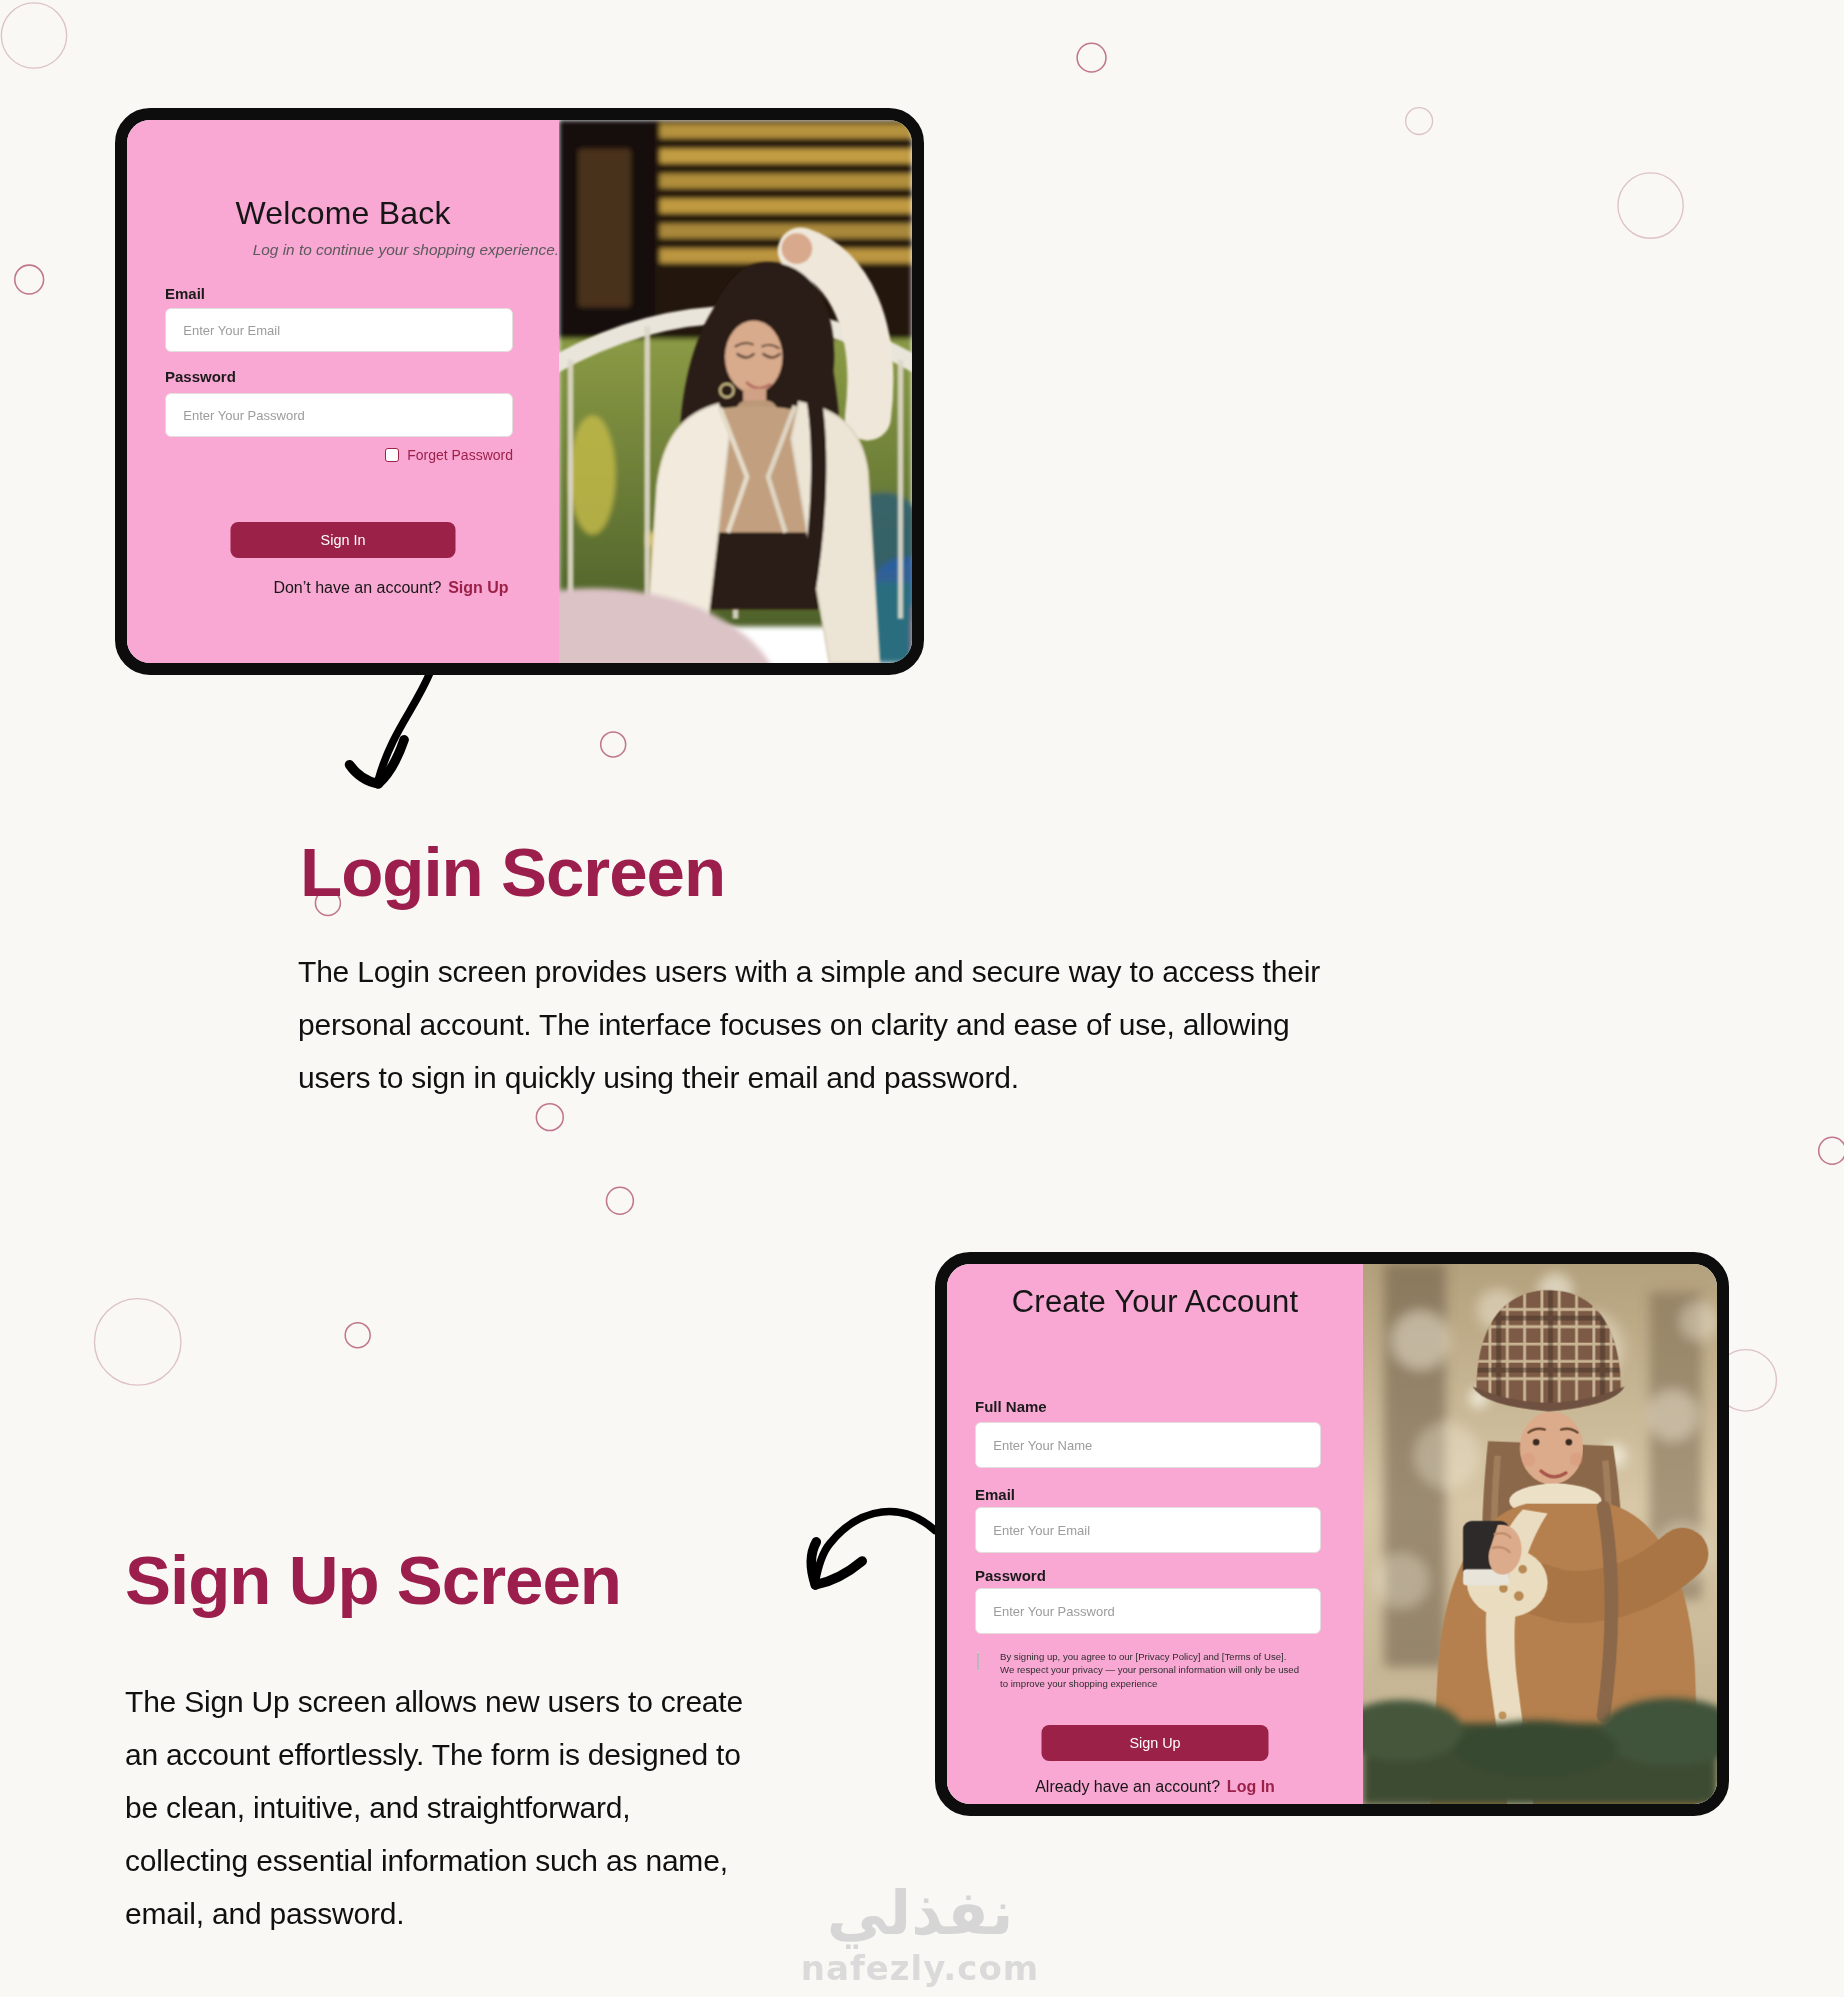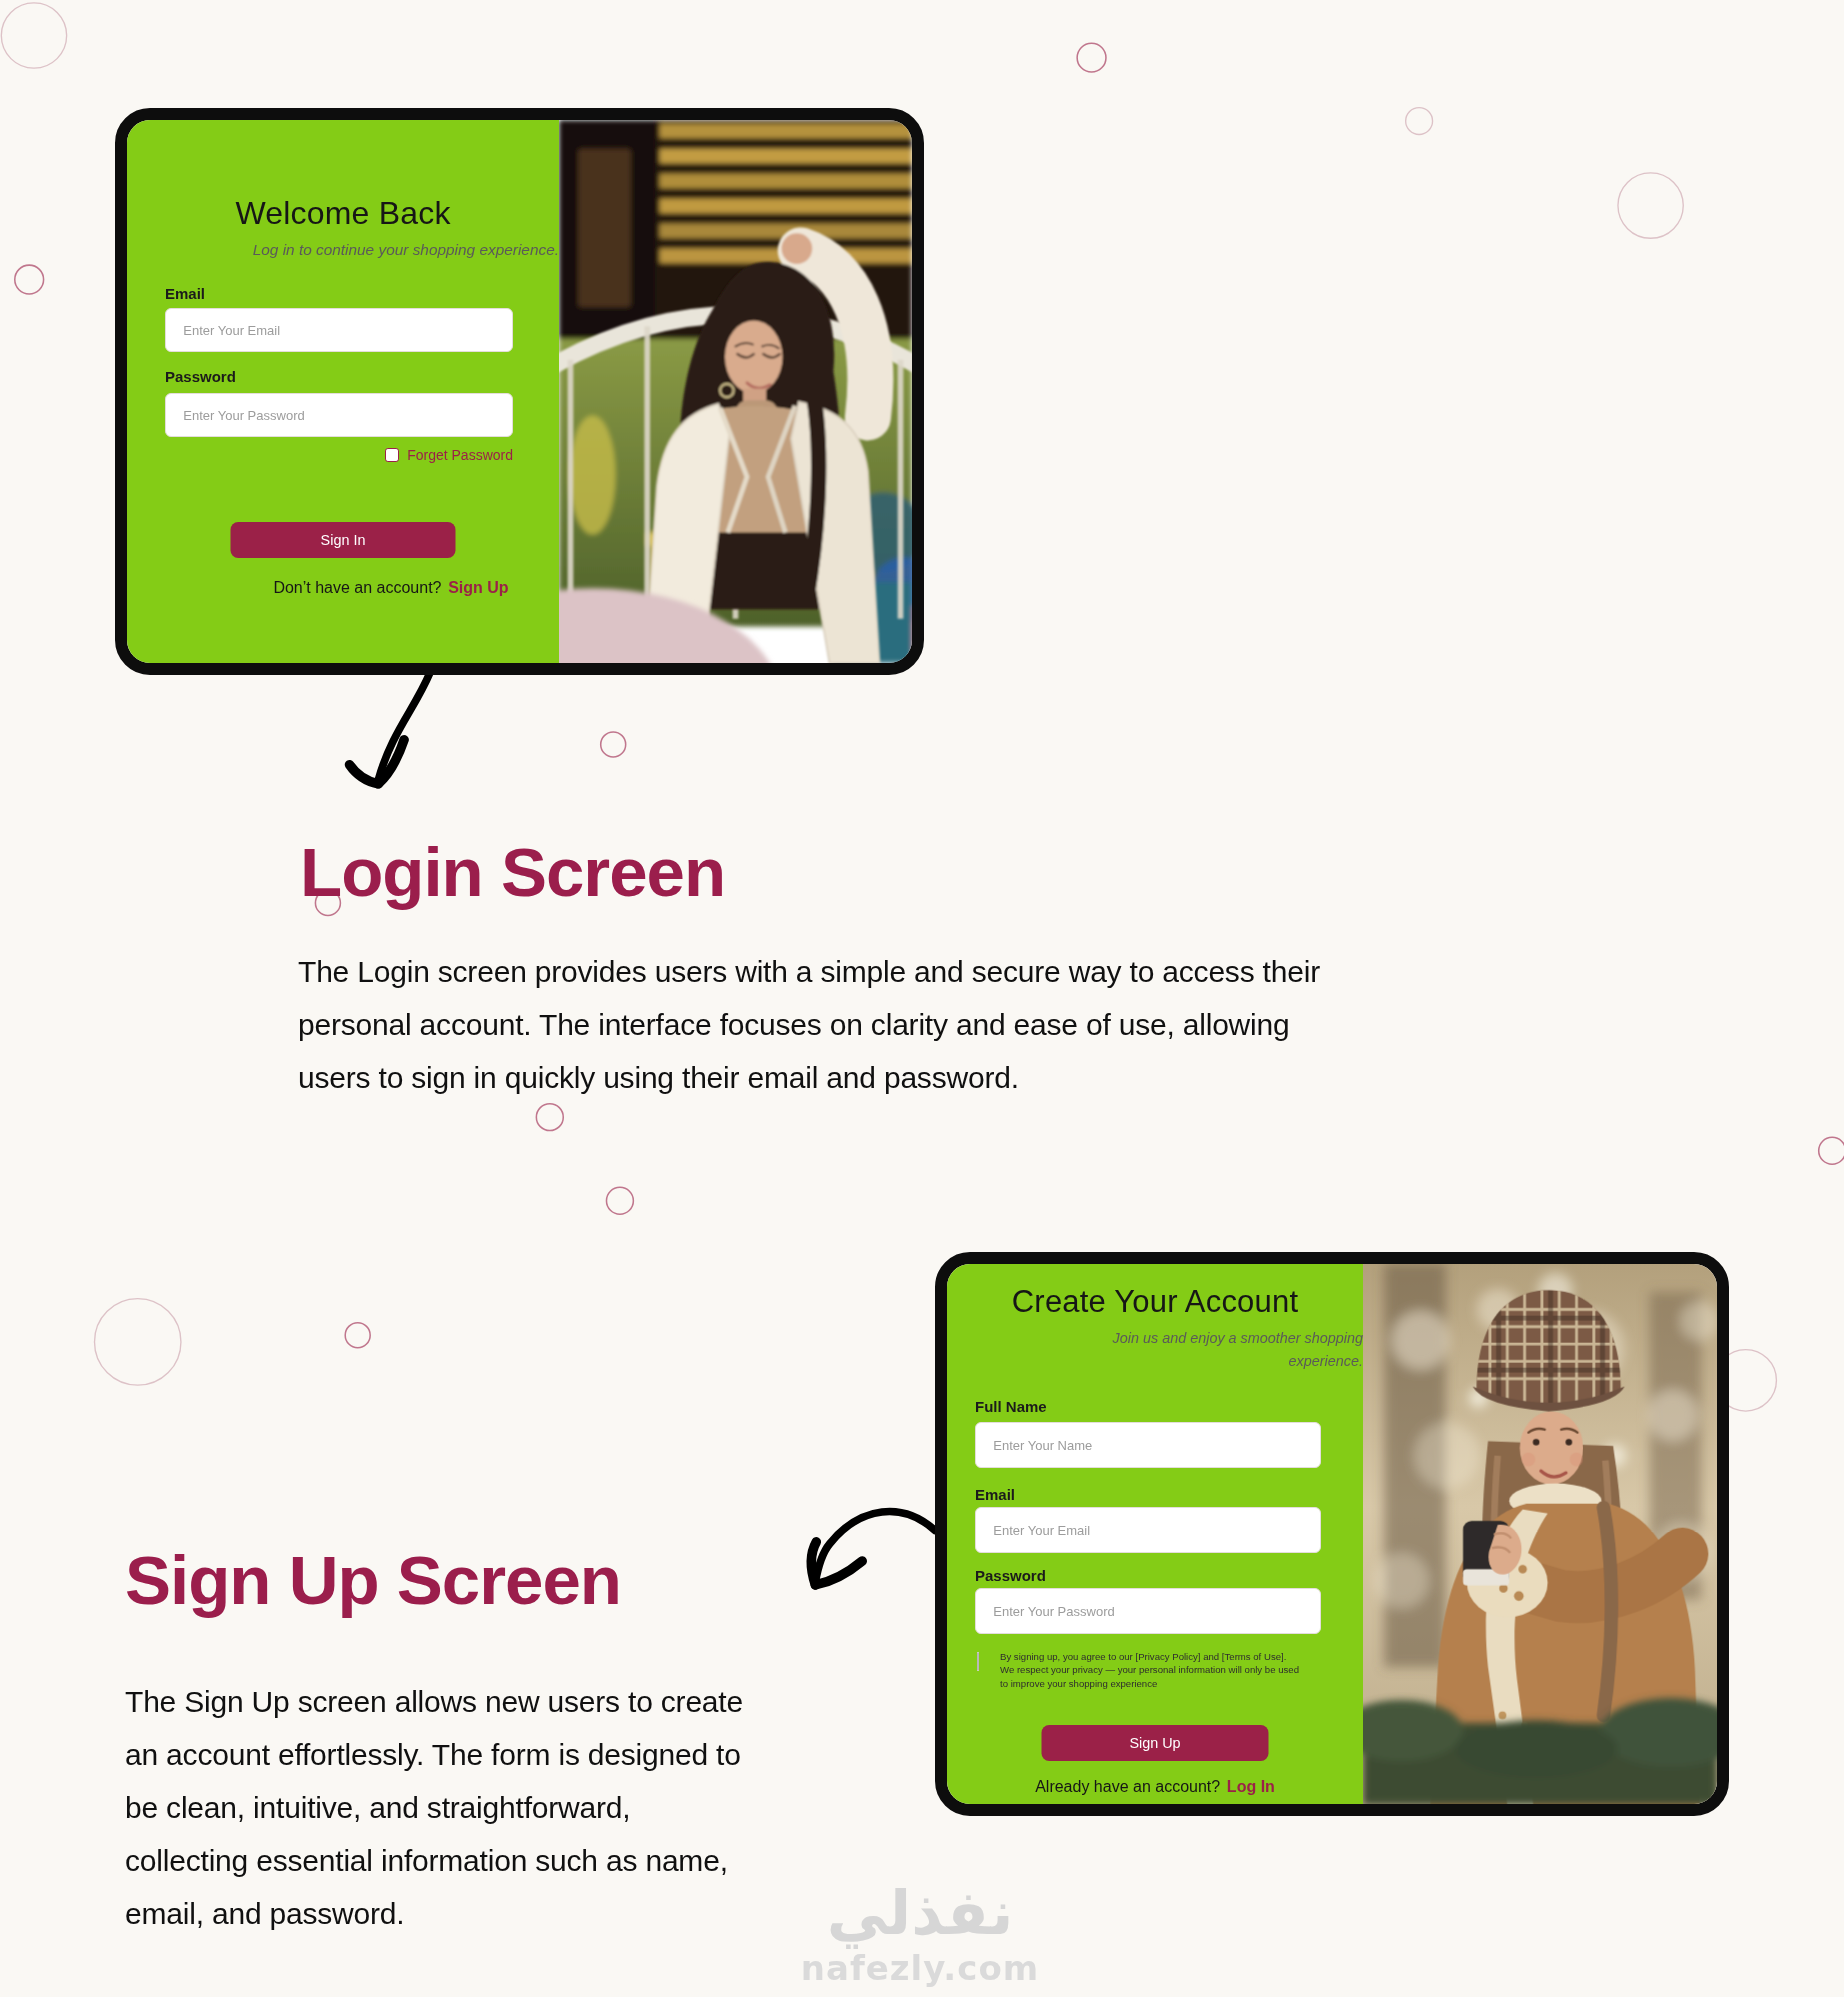--- a/index.html
+++ b/index.html
@@ -14,21 +14,21 @@
   #circles circle.dark{stroke:rgba(154,32,72,.60);stroke-width:1.6;}
   #circles circle.light{stroke:rgba(197,150,163,.55);stroke-width:1.4;}
   
   .mockup{
     position:absolute;z-index:2;box-sizing:border-box;
     border:12.5px solid #0d0d0d;border-radius:35px;background:#fff;
     display:flex;overflow:hidden;
   }
   .mockup-login{left:115px;top:108px;width:809px;height:567px;}
   .mockup-signup{left:935px;top:1252px;width:794px;height:564px;}
-  .panel{position:relative;background:#84cc16;flex:none;}
+  .panel{position:relative;background:#f9a8d4;flex:none;}
   .panel-login{width:432px;}
   .panel-signup{width:416px;}
   .photo{flex:1;position:relative;overflow:hidden;}
   .photo svg{display:block;width:100%;height:100%;}
   .m-title{position:absolute;left:0;width:100%;text-align:center;color:#161616;font-weight:500;letter-spacing:0.2px;}
   .panel-login .m-title{top:75px;font-size:32px;}
   .panel-signup .m-title{top:20px;font-size:31px;}
   .m-subtitle{position:absolute;left:0;width:100%;text-align:right;color:#5a5a5a;font-style:italic;}
   .panel-login .m-subtitle{top:121px;font-size:15.4px;}
   .panel-signup .m-subtitle{top:63px;font-size:14.4px;line-height:23px;}
@@ -227,21 +227,20 @@
 
   <svg class="arrow" style="left:793px;top:1494px;" width="149" height="110" viewBox="0 0 155 115">
     <path d="M 148 38 C 115 8 70 12 38 52 Q 28 64 23 92" stroke-width="8"></path>
     <path d="M 23 95 Q 14 68 24 50" stroke-width="10"></path>
     <path d="M 23 95 Q 48 90 72 70" stroke-width="10"></path>
   </svg>
 
   <div class="mockup mockup-signup">
     <div class="panel panel-signup">
       <div class="m-title">Create Your Account</div>
-      <div class="m-subtitle"><span class="inner">Join us and enjoy a smoother shopping experience.</span></div>
 
       <span class="f-label" style="top:134px;left:28px;">Full Name</span>
       <input class="f-input" style="top: 158px;" readonly="" placeholder="Enter Your Name">
 
       <span class="f-label" style="top:222px;left:28px;">Email</span>
       <input class="f-input" style="top: 243px;" readonly="" placeholder="Enter Your Email">
 
       <span class="f-label" style="top:303px;left:28px;">Password</span>
       <input class="f-input" style="top: 324px;" readonly="" placeholder="Enter Your Password">
 

